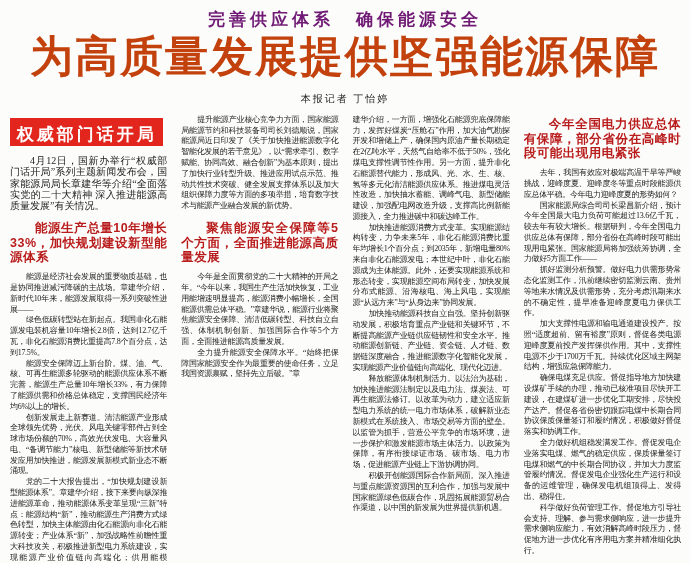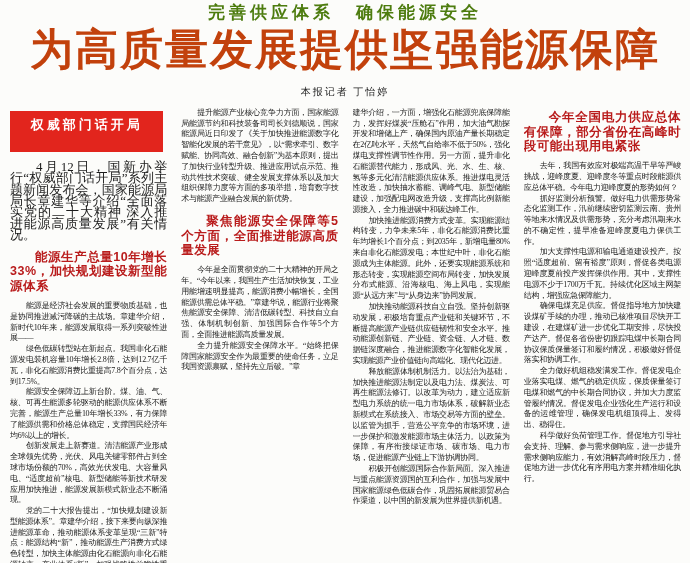--- a/index.html
+++ b/index.html
@@ -1,32 +1,32 @@
 <!DOCTYPE html>
 <html><head>
 <meta charset="utf-8">
 <style>
   html,body{margin:0;padding:0;}
   body{width:690px;height:563px;background:#fcfcfa;overflow:hidden;}
   .page{position:relative;width:690px;height:563px;color:#161616;
         font-family:"Liberation Serif","DejaVu Serif",serif;overflow:hidden;}
-  .kicker{padding-top:1px;text-align:center;
+  .kicker{padding-top:8px;text-align:center;
           font-family:"Liberation Sans","DejaVu Sans",sans-serif;
-          font-weight:bold;font-size:17px;letter-spacing:4px;color:#4d7c0f;}
+          font-weight:bold;font-size:17px;letter-spacing:4px;color:#701a75;}
   .kicker .gap{display:inline-block;width:22px;}
   .main-title{margin-top:3px;text-align:center;
           font-family:"Liberation Sans","DejaVu Sans",sans-serif;
           font-weight:900;font-size:43px;line-height:1.04;letter-spacing:2px;color:#c2410c;}
   .byline{margin-top:13px;text-align:center;font-size:10px;letter-spacing:2px;color:#222;}
   .cols{display:flex;gap:14px;padding:9px 9px 0 10px;align-items:flex-start;}
   .col{flex:1 1 0;min-width:0;text-align:justify;overflow:hidden;}
-  .banner{margin:3px 4px 9px 0;padding:5px 0 18px;text-align:center;color:#fff;
+  .banner{margin:3px 4px 9px 0;padding:5px 0 0;text-align:center;color:#fff;
           font-family:"Liberation Sans","DejaVu Sans",sans-serif;
-          font-weight:bold;font-size:13px;letter-spacing:3px;}
-  .intro{font-size:13px;line-height:11.4px;text-indent:2em;margin:0 0 4px;color:#1c1c1c;}
+          font-weight:bold;font-size:17px;letter-spacing:3px;}
+  .intro{font-size:10px;line-height:11.4px;text-indent:2em;margin:0 0 4px;color:#1c1c1c;}
   .subhead{font-family:"Liberation Sans","DejaVu Sans",sans-serif;font-weight:bold;
            font-size:12.5px;line-height:14.8px;letter-spacing:0.5px;
            text-indent:2em;margin:9px 0 7px;color:#b91c1c;text-align:justify;}
   .col4 .subhead:first-child{margin-top:2px;}
   p.body{font-size:8px;line-height:10.8px;letter-spacing:-0.3px;
          text-indent:2em;margin:0;color:#1a1a1a;}
   p.body.cont{text-indent:0;}
 </style>
 </head>
 <body>
@@ -36,39 +36,40 @@
   <div class="main-title">为高质量发展提供坚强能源保障</div>
   <div class="byline">本报记者  丁怡婷</div>
   <div class="cols">
     <div class="col col1">
         <div class="banner" style="background: rgb(226, 37, 29);">权威部门话开局</div>
         <p class="intro">4月12日，国新办举行“权威部门话开局”系列主题新闻发布会，国家能源局局长章建华等介绍“全面落实党的二十大精神  深入推进能源高质量发展”有关情况。</p>
         <div class="subhead">能源生产总量10年增长33%，加快规划建设新型能源体系</div>
         <p class="body">能源是经济社会发展的重要物质基础，也是协同推进减污降碳的主战场。章建华介绍，新时代10年来，能源发展取得一系列突破性进展——</p>
         <p class="body">绿色低碳转型站在新起点。我国非化石能源发电装机容量10年增长2.8倍，达到12.7亿千瓦，非化石能源消费比重提高7.8个百分点，达到17.5%。</p>
         <p class="body">能源安全保障迈上新台阶。煤、油、气、核、可再生能源多轮驱动的能源供应体系不断完善，能源生产总量10年增长33%，有力保障了能源供需和价格总体稳定，支撑国民经济年均6%以上的增长。</p>
-        <p class="body">创新发展走上新赛道。清洁能源产业形成全球领先优势，光伏、风电关键零部件占到全球市场份额的70%，高效光伏发电、大容量风电、“适度超前”核电、新型储能等新技术研发应用加快推进，能源发展新模式新业态不断涌现。</p>
+        <p class="body">创新发展走上新赛道。清洁能源产业形成全球领先优势，光伏、风电关键零部件占到全球市场份额的70%，高效光伏发电、大容量风电、“备调节能力”核电、新型储能等新技术研发应用加快推进，能源发展新模式新业态不断涌现。</p>
         <p class="body">党的二十大报告提出，“加快规划建设新型能源体系”。章建华介绍，接下来要向纵深推进能源革命，推动能源体系变革呈现“三新”特点：能源结构“新”，推动能源生产消费方式绿色转型，加快主体能源由化石能源向非化石能源转变；产业体系“新”，加强战略性前瞻性重大科技攻关，积极推进新型电力系统建设，实现能源产业价值链向高端化；供用能模式“新”，持续增强能源生产供给和储</p>
       </div>
     <div class="col col2">
         <p class="body">提升能源产业核心竞争力方面，国家能源局能源节约和科技装备司司长刘德顺说，国家能源局近日印发了《关于加快推进能源数字化智能化发展的若干意见》，以“需求牵引、数字赋能、协同高效、融合创新”为基本原则，提出了加快行业转型升级、推进应用试点示范、推动共性技术突破、健全发展支撑体系以及加大组织保障力度等方面的多项举措，培育数字技术与能源产业融合发展的新优势。</p>
         <div class="subhead">聚焦能源安全保障等5个方面，全面推进能源高质量发展</div>
         <p class="body">今年是全面贯彻党的二十大精神的开局之年。“今年以来，我国生产生活加快恢复，工业用能增速明显提高，能源消费小幅增长，全国能源供需总体平稳。”章建华说，能源行业将聚焦能源安全保障、清洁低碳转型、科技自立自强、体制机制创新、加强国际合作等5个方面，全面推进能源高质量发展。</p>
         <p class="body">全力提升能源安全保障水平。“始终把保障国家能源安全作为最重要的使命任务，立足我国资源禀赋，坚持先立后破。”章</p>
       </div>
     <div class="col col3">
         <p class="body cont">建华介绍，一方面，增强化石能源兜底保障能力，发挥好煤炭“压舱石”作用，加大油气勘探开发和增储上产，确保国内原油产量长期稳定在2亿吨水平，天然气自给率不低于50%，强化煤电支撑性调节性作用。另一方面，提升非化石能源替代能力，形成风、光、水、生、核、氢等多元化清洁能源供应体系。推进煤电灵活性改造，加快抽水蓄能、调峰气电、新型储能建设，加强配电网改造升级，支撑高比例新能源接入，全力推进碳中和碳达峰工作。</p>
         <p class="body">加快推进能源消费方式变革。实现能源结构转变，力争未来5年，非化石能源消费比重年均增长1个百分点；到2035年，新增电量80%来自非化石能源发电；本世纪中叶，非化石能源成为主体能源。此外，还要实现能源系统和形态转变，实现能源空间布局转变，加快发展分布式能源、沿海核电、海上风电，实现能源“从远方来”与“从身边来”协同发展。</p>
         <p class="body">加快推动能源科技自立自强。坚持创新驱动发展，积极培育重点产业链和关键环节，不断提高能源产业链供应链韧性和安全水平。推动能源创新链、产业链、资金链、人才链、数据链深度融合，推进能源数字化智能化发展，实现能源产业价值链向高端化、现代化迈进。</p>
         <p class="body">释放能源体制机制活力。以法治为基础，加快推进能源法制定以及电力法、煤炭法、可再生能源法修订。以改革为动力，建立适应新型电力系统的统一电力市场体系，破解新业态新模式在系统接入、市场交易等方面的壁垒。以监管为抓手，营造公平竞争的市场环境，进一步保护和激发能源市场主体活力。以政策为保障，有序衔接绿证市场、碳市场、电力市场，促进能源产业链上下游协调协同。</p>
         <p class="body">积极开创能源国际合作新局面。深入推进与重点能源资源国的互利合作，加强与发展中国家能源绿色低碳合作，巩固拓展能源贸易合作渠道，以中国的新发展为世界提供新机遇。</p>
       </div>
     <div class="col col4">
         <div class="subhead">今年全国电力供应总体有保障，部分省份在高峰时段可能出现用电紧张</div>
         <p class="body">去年，我国有效应对极端高温干旱等严峻挑战，迎峰度夏、迎峰度冬等重点时段能源供应总体平稳。今年电力迎峰度夏的形势如何？</p>
+        <p class="body">国家能源局综合司司长梁昌新介绍，预计今年全国最大电力负荷可能超过13.6亿千瓦，较去年有较大增长。根据研判，今年全国电力供应总体有保障，部分省份在高峰时段可能出现用电紧张。国家能源局将加强统筹协调，全力做好5方面工作——</p>
         <p class="body">抓好监测分析预警。做好电力供需形势常态化监测工作，汛前继续密切监测云南、贵州等地来水情况及供需形势，充分考虑汛期来水的不确定性，提早准备迎峰度夏电力保供工作。</p>
         <p class="body">加大支撑性电源和输电通道建设投产。按照“适度超前、留有裕度”原则，督促各类电源迎峰度夏前投产发挥保供作用。其中，支撑性电源不少于1700万千瓦。持续优化区域主网架结构，增强应急保障能力。</p>
         <p class="body">确保电煤充足供应。督促指导地方加快建设煤矿手续的办理，推动已核准项目尽快开工建设，在建煤矿进一步优化工期安排，尽快投产达产。督促各省份密切跟踪电煤中长期合同协议保质保量签订和履约情况，积极做好督促落实和协调工作。</p>
         <p class="body">全力做好机组稳发满发工作。督促发电企业落实电煤、燃气的稳定供应，保质保量签订电煤和燃气的中长期合同协议，并加大力度监管履约情况。督促发电企业强化生产运行和设备的运维管理，确保发电机组顶得上、发得出、稳得住。</p>
         <p class="body">科学做好负荷管理工作。督促地方引导社会支持、理解、参与需求侧响应，进一步提升需求侧响应能力，有效消解高峰时段压力，督促地方进一步优化有序用电方案并精准细化执行。</p>
       </div>
   </div>
 </div>
 
 </body></html>

